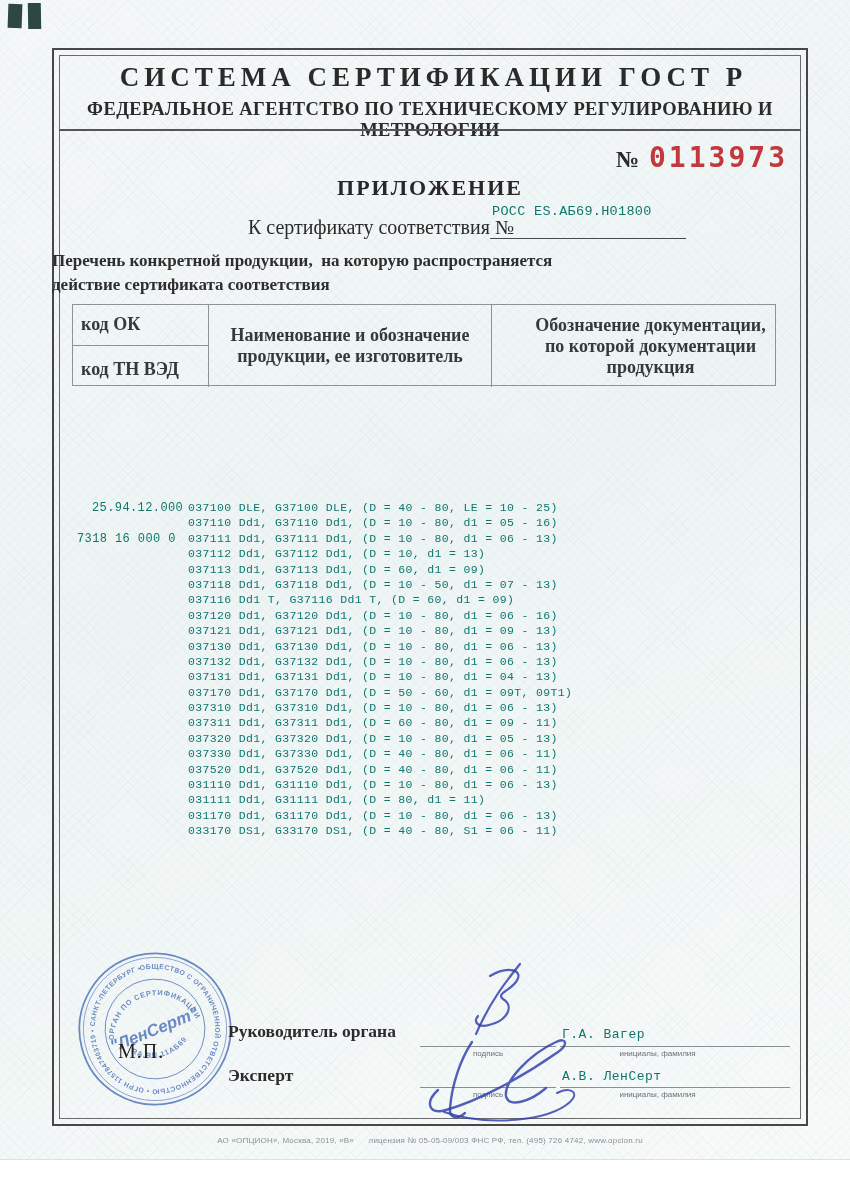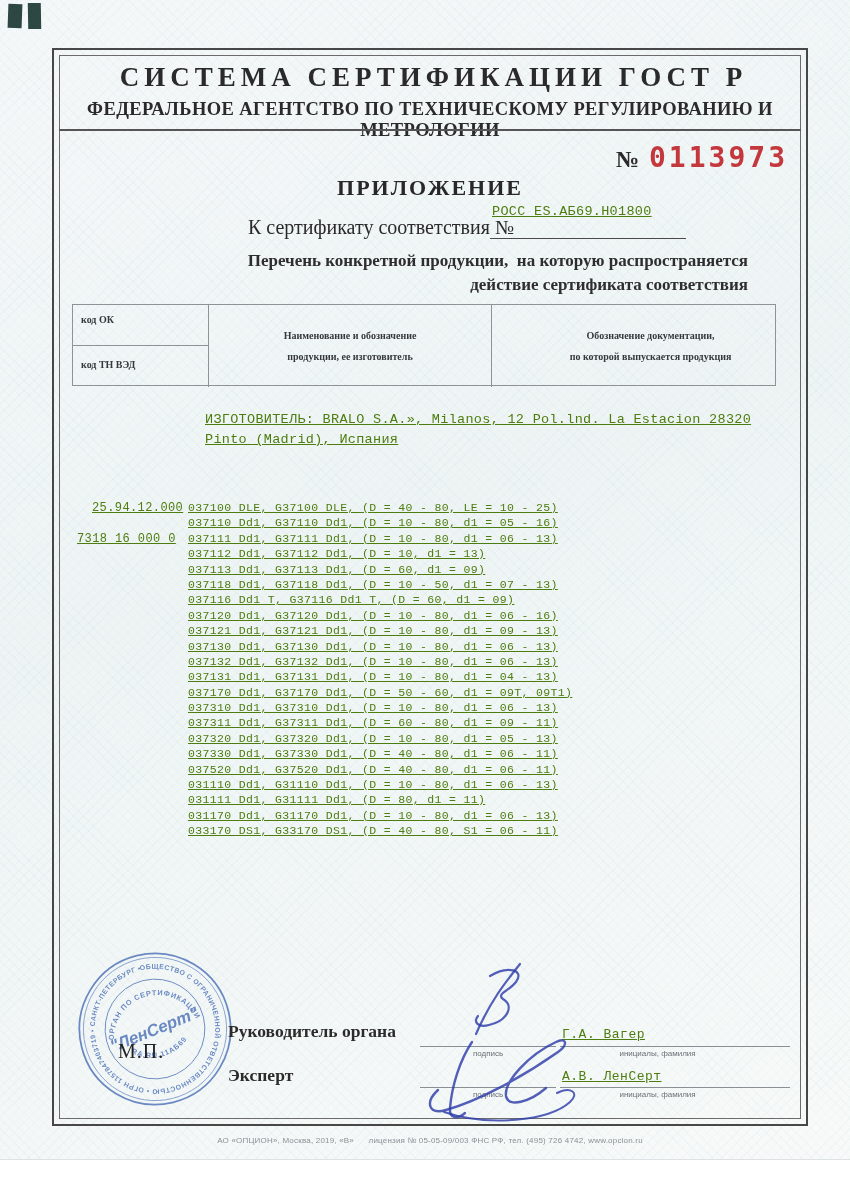--- a/index.html
+++ b/index.html
@@ -58,36 +58,36 @@
   }
 
   .cert-label { position:absolute; left:248px; top:216px; font-size:20px; color:#2a2a2a; }
   .cert-line  { position:absolute; left:490px; top:214px; width:196px; height:25px; border-bottom:1.3px solid #4a4a4a; }
   .cert-value {
     position:absolute; left:492px; top:204px;
     font-family:"Liberation Mono","DejaVu Sans Mono",monospace;
     font-size:13.5px; letter-spacing:.3px; color:#33383d;
   }
 
-  .subtitle { position:absolute; left:52px; top:249px; width:696px; text-align:right;
+  .subtitle { position:absolute; left:52px; top:249px; width:696px; text-align:left;
     font-size:17px; font-weight:bold; color:#2e2e2e; line-height:24px; white-space:pre; }
 
   .tbl {
     position:absolute; left:72px; top:304px; width:704px; height:82px;
     display:grid; grid-template-columns:135px 283px 286px; grid-template-rows:41px 41px;
-    border:1px solid #8f9396; font-size:10px; font-weight:bold; color:#36393c;
+    border:1px solid #8f9396; font-size:18px; font-weight:bold; color:#36393c;
   }
   .tbl .c1r1 { grid-column:1; grid-row:1; border-bottom:1px solid #8f9396; padding:9px 0 0 8px; }
   .tbl .c1r2 { grid-column:1; grid-row:2; padding:13px 0 0 8px; }
   .tbl .c2   { grid-column:2; grid-row:1 / span 2; border-left:1px solid #8f9396;
                display:flex; flex-direction:column; align-items:center; justify-content:center; line-height:21px; text-align:right; }
   .tbl .c3   { grid-column:3; grid-row:1 / span 2; border-left:1px solid #8f9396;
                display:flex; flex-direction:column; align-items:center; justify-content:center; line-height:21px; text-align:center;padding-left:32px; }
 
-  .mono { font-family:"Liberation Mono","DejaVu Sans Mono",monospace; color:#4d7c0f;text-decoration:underline; }
+  .mono { font-family:"Liberation Mono","DejaVu Sans Mono",monospace; color:#0f766e; }
   .manufacturer { position:absolute; left:205px; top:410px; font-size:13.5px; line-height:20px; letter-spacing:.3px; white-space:pre; }
   .code { position:absolute; font-size:12px; letter-spacing:.4px; white-space:pre; }
   .code-ok    { left:92px; top:501px; }
   .code-tnved { left:77px; top:532px; }
   .products { position:absolute; left:188px; top:500px; font-size:11.5px; line-height:15.4px; letter-spacing:.35px; white-space:pre; }
   .product-line { height:15.4px; }
 
   
   .stamp { position:absolute; left:76px; top:950px; transform:rotate(-14deg); opacity:.82; }
   .stamp circle { stroke:#4d72b8; }
@@ -147,25 +147,24 @@
 
   <div class="tbl">
     <div class="c1r1">код ОК</div>
     <div class="c1r2">код ТН ВЭД</div>
     <div class="c2">
       <span>Наименование и обозначение</span>
       <span>продукции, ее изготовитель</span>
     </div>
     <div class="c3">
       <span>Обозначение документации,</span>
-      <span>по которой выпускается продукция</span>
+      <span>по которой документации продукция</span>
     </div>
   </div>
 
-  <div class="manufacturer mono"><span>ИЗГОТОВИТЕЛЬ: BRALO S.A.», Milanos, 12 Pol.lnd. La Estacion 28320</span><br><span>Pinto (Madrid), Испания</span></div>
 
   <div class="code code-ok mono">25.94.12.000</div>
   <div class="code code-tnved mono">7318 16 000 0</div>
 
   <div class="products mono" id="product-list"><div class="product-line">037100 DLE, G37100 DLE, (D = 40 - 80, LE = 10 - 25)</div><div class="product-line">037110 Dd1, G37110 Dd1, (D = 10 - 80, d1 = 05 - 16)</div><div class="product-line">037111 Dd1, G37111 Dd1, (D = 10 - 80, d1 = 06 - 13)</div><div class="product-line">037112 Dd1, G37112 Dd1, (D = 10, d1 = 13)</div><div class="product-line">037113 Dd1, G37113 Dd1, (D = 60, d1 = 09)</div><div class="product-line">037118 Dd1, G37118 Dd1, (D = 10 - 50, d1 = 07 - 13)</div><div class="product-line">037116 Dd1 T, G37116 Dd1 T, (D = 60, d1 = 09)</div><div class="product-line">037120 Dd1, G37120 Dd1, (D = 10 - 80, d1 = 06 - 16)</div><div class="product-line">037121 Dd1, G37121 Dd1, (D = 10 - 80, d1 = 09 - 13)</div><div class="product-line">037130 Dd1, G37130 Dd1, (D = 10 - 80, d1 = 06 - 13)</div><div class="product-line">037132 Dd1, G37132 Dd1, (D = 10 - 80, d1 = 06 - 13)</div><div class="product-line">037131 Dd1, G37131 Dd1, (D = 10 - 80, d1 = 04 - 13)</div><div class="product-line">037170 Dd1, G37170 Dd1, (D = 50 - 60, d1 = 09T, 09T1)</div><div class="product-line">037310 Dd1, G37310 Dd1, (D = 10 - 80, d1 = 06 - 13)</div><div class="product-line">037311 Dd1, G37311 Dd1, (D = 60 - 80, d1 = 09 - 11)</div><div class="product-line">037320 Dd1, G37320 Dd1, (D = 10 - 80, d1 = 05 - 13)</div><div class="product-line">037330 Dd1, G37330 Dd1, (D = 40 - 80, d1 = 06 - 11)</div><div class="product-line">037520 Dd1, G37520 Dd1, (D = 40 - 80, d1 = 06 - 11)</div><div class="product-line">031110 Dd1, G31110 Dd1, (D = 10 - 80, d1 = 06 - 13)</div><div class="product-line">031111 Dd1, G31111 Dd1, (D = 80, d1 = 11)</div><div class="product-line">031170 Dd1, G31170 Dd1, (D = 10 - 80, d1 = 06 - 13)</div><div class="product-line">033170 DS1, G33170 DS1, (D = 40 - 80, S1 = 06 - 11)</div></div>
 
   <svg class="stamp" width="158" height="158" viewBox="0 0 160 160">
     <defs>
       <path id="ringPath" d="M 80 19 A 61 61 0 1 1 79.99 19"></path>
       <path id="topArc" d="M 36 90 A 44 44 0 0 1 124 90"></path>

